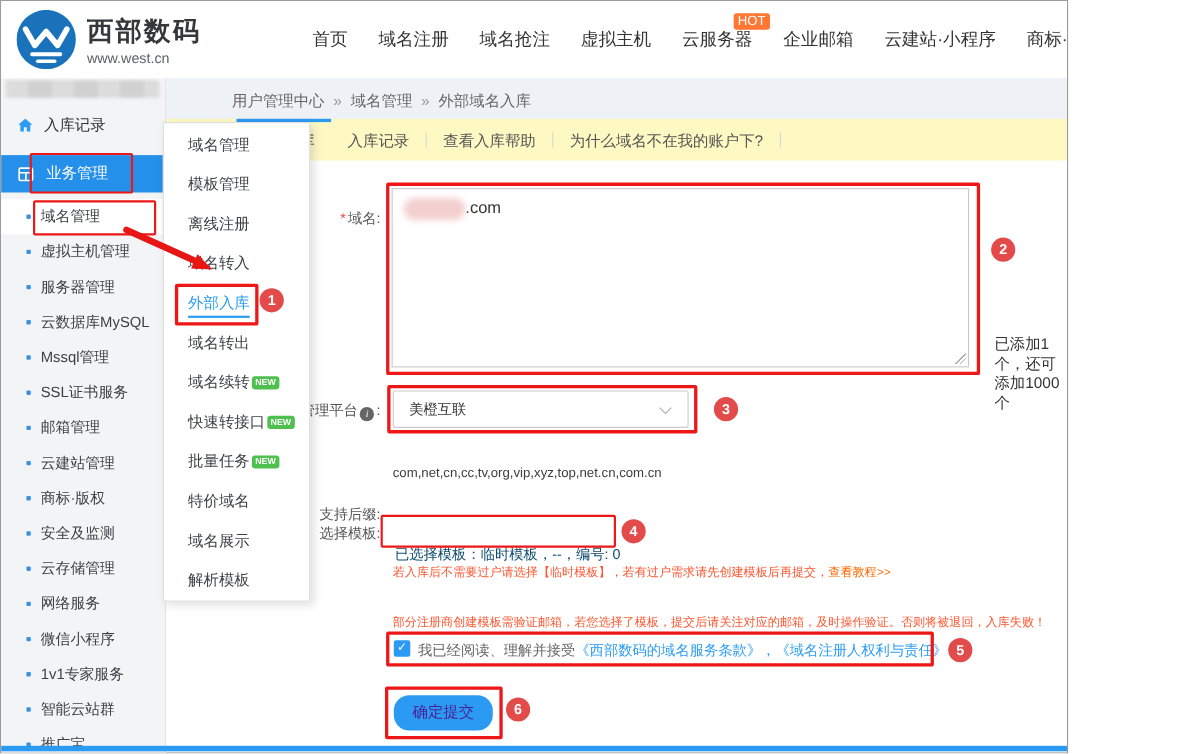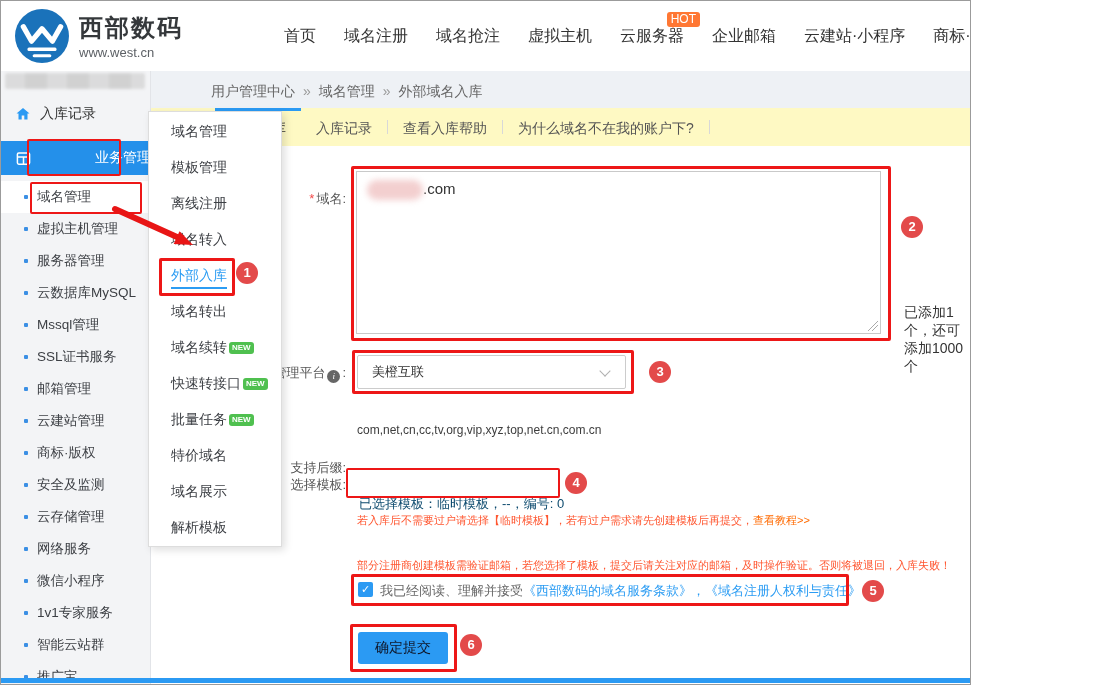--- a/index.html
+++ b/index.html
@@ -22,21 +22,21 @@
   .nav-badge:after { content:""; position:absolute; left:4px; bottom:-3px; border:2px solid transparent; border-top-color:inherit; }
   .nav-badge.hot:after { border-top-color:#ff7733; }
   .nav-badge.new:after { border-top-color:#52c41a; }
 
   
   .sidebar { position:absolute; left:0; top:70px; width:150px; height:615px; background:#f3f4f6; border-right:1px solid #e2e4e8; z-index:1; }
   .redacted { position:absolute; left:4px; top:2px; width:140px; height:16px; border-radius:2px;
     background:repeating-linear-gradient(90deg,#d6d6d6 0 20px,#c9c9c9 20px 42px); filter:blur(1.5px); opacity:.8; }
   .side-home { position:absolute; left:0; top:28px; width:150px; height:30px; display:flex; align-items:center; font-size:14px; color:#333; cursor:pointer; }
   .side-home svg { margin-left:14px; margin-right:9px; }
-  .side-section { position:absolute; left:0; top:70px; width:150px; height:34px; background:#2490ea; color:#fff; display:flex; align-items:center; font-size:14px; cursor:pointer;justify-content:space-between; }
+  .side-section { position:absolute; left:0; top:70px; width:150px; height:34px; background:#2490ea; color:#fff; display:flex; align-items:center; font-size:14px; cursor:pointer; }
   .side-section svg { margin-left:15px; margin-right:11px; }
   .side-list { position:absolute; left:0; top:110px; width:150px; }
   .side-item { height:32px; display:flex; align-items:center; font-size:13.5px; color:#3c3f44; cursor:pointer; }
   .side-item .dot { width:4px; height:4px; border-radius:1px; background:#3b8fe4; margin:0 9px 0 23px; }
   .side-item.sel { background:#fff; }
 
   
   .crumbbar { position:absolute; left:150px; top:70px; right:0; height:40px; background:#eef1f5; z-index:1; }
   .crumb { position:absolute; left:60px; top:12px; font-size:14px; color:#666; }
   .crumb .sep { color:#999; margin:0 8px; }
@@ -56,21 +56,21 @@
   .info-dot { display:inline-block; width:13px; height:13px; border-radius:50%; background:#666; color:#fff; font-size:9px; font-style:italic; line-height:13px; text-align:center; vertical-align:-2px; margin:0 2px; font-family:"Liberation Serif","DejaVu Serif",serif; }
   .select { position:absolute; left:356px; top:354px; width:269px; height:34px; border:1px solid #ccc; border-radius:2px; background:#fff; font-size:13px; color:#333; line-height:32px; padding-left:14px; cursor:pointer; }
   .chevron { position:absolute; right:16px; top:11px; width:8px; height:8px; border-right:1.5px solid #b0b0b0; border-bottom:1.5px solid #b0b0b0; transform:rotate(45deg); }
   .suffix-val { position:absolute; left:356px; top:422px; font-size:12px; color:#3d3d3d; }
   .tpl-val { position:absolute; left:358px; top:494px; font-size:13px; color:#0c4a6e; cursor:pointer; }
   .tip { position:absolute; left:356px; font-size:11px; color:#ff5630; white-space:nowrap; }
   .tip a { color:#ff6a00; text-decoration:none; cursor:pointer; }
   .agree-box { position:absolute; left:357px; top:581px; width:15px; height:15px; background:#2b9af3; border-radius:2px; color:#fff; font-size:11px; line-height:15px; text-align:center; cursor:pointer; }
   .agree-text { position:absolute; left:379px; top:581px; font-size:13px; color:#666; white-space:nowrap; }
   .agree-text .links { color:#2b9cf3; cursor:pointer; }
-  .submit-btn { position:absolute; left:357px; top:631px; width:90px; height:32px; background:#2b9af3; border:none; border-radius:3px; color:#0f172a; font-size:14px; cursor:pointer; font-family:inherit; }
+  .submit-btn { position:absolute; left:357px; top:631px; width:90px; height:32px; background:#2b9af3; border:none; border-radius:14px; color:#4c1d95; font-size:14px; cursor:pointer; font-family:inherit; }
   .bottom-bar { position:absolute; left:0; bottom:1px; width:100%; height:5px; background:#2b9af3; z-index:4; }
 
   
   .submenu { position:absolute; left:147px; top:110px; width:134px; height:436px; background:#fff; border:1px solid #ddd; box-shadow:3px 3px 8px rgba(0,0,0,.13); z-index:10; padding-top:1px; }
   .submenu-item { height:36px; line-height:36px; padding-left:22px; font-size:14px; color:#3c3f44; cursor:pointer; white-space:nowrap; }
   .submenu-item.active { color:#2b9cf3; }
   .submenu-item.active .lbl { border-bottom:2px solid #2b9cf3; padding-bottom:4px; }
   .mini-new { display:inline-block; margin-left:2px; background:#4fc04f; color:#fff; font-size:8px; font-weight:bold; padding:1px 3px; border-radius:3px; vertical-align:2px; line-height:1.2; }
 
   

